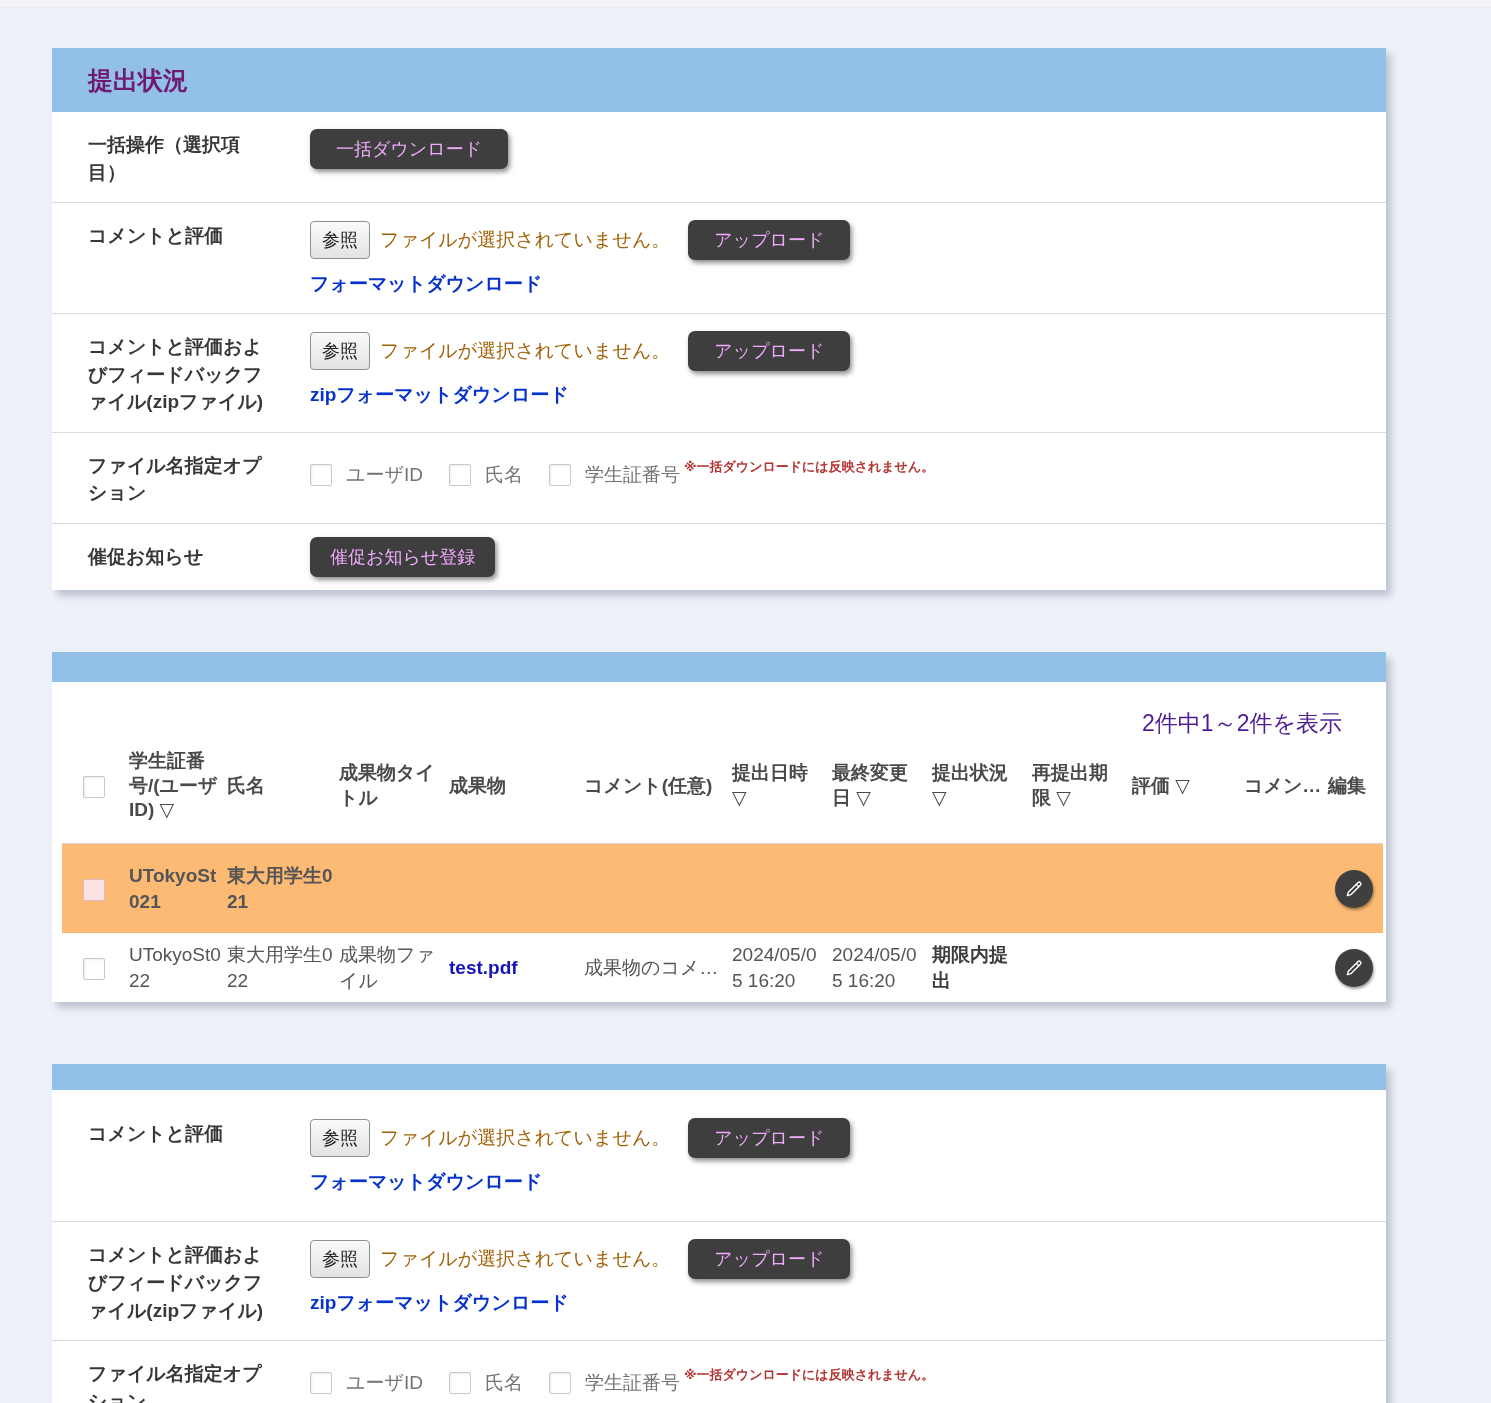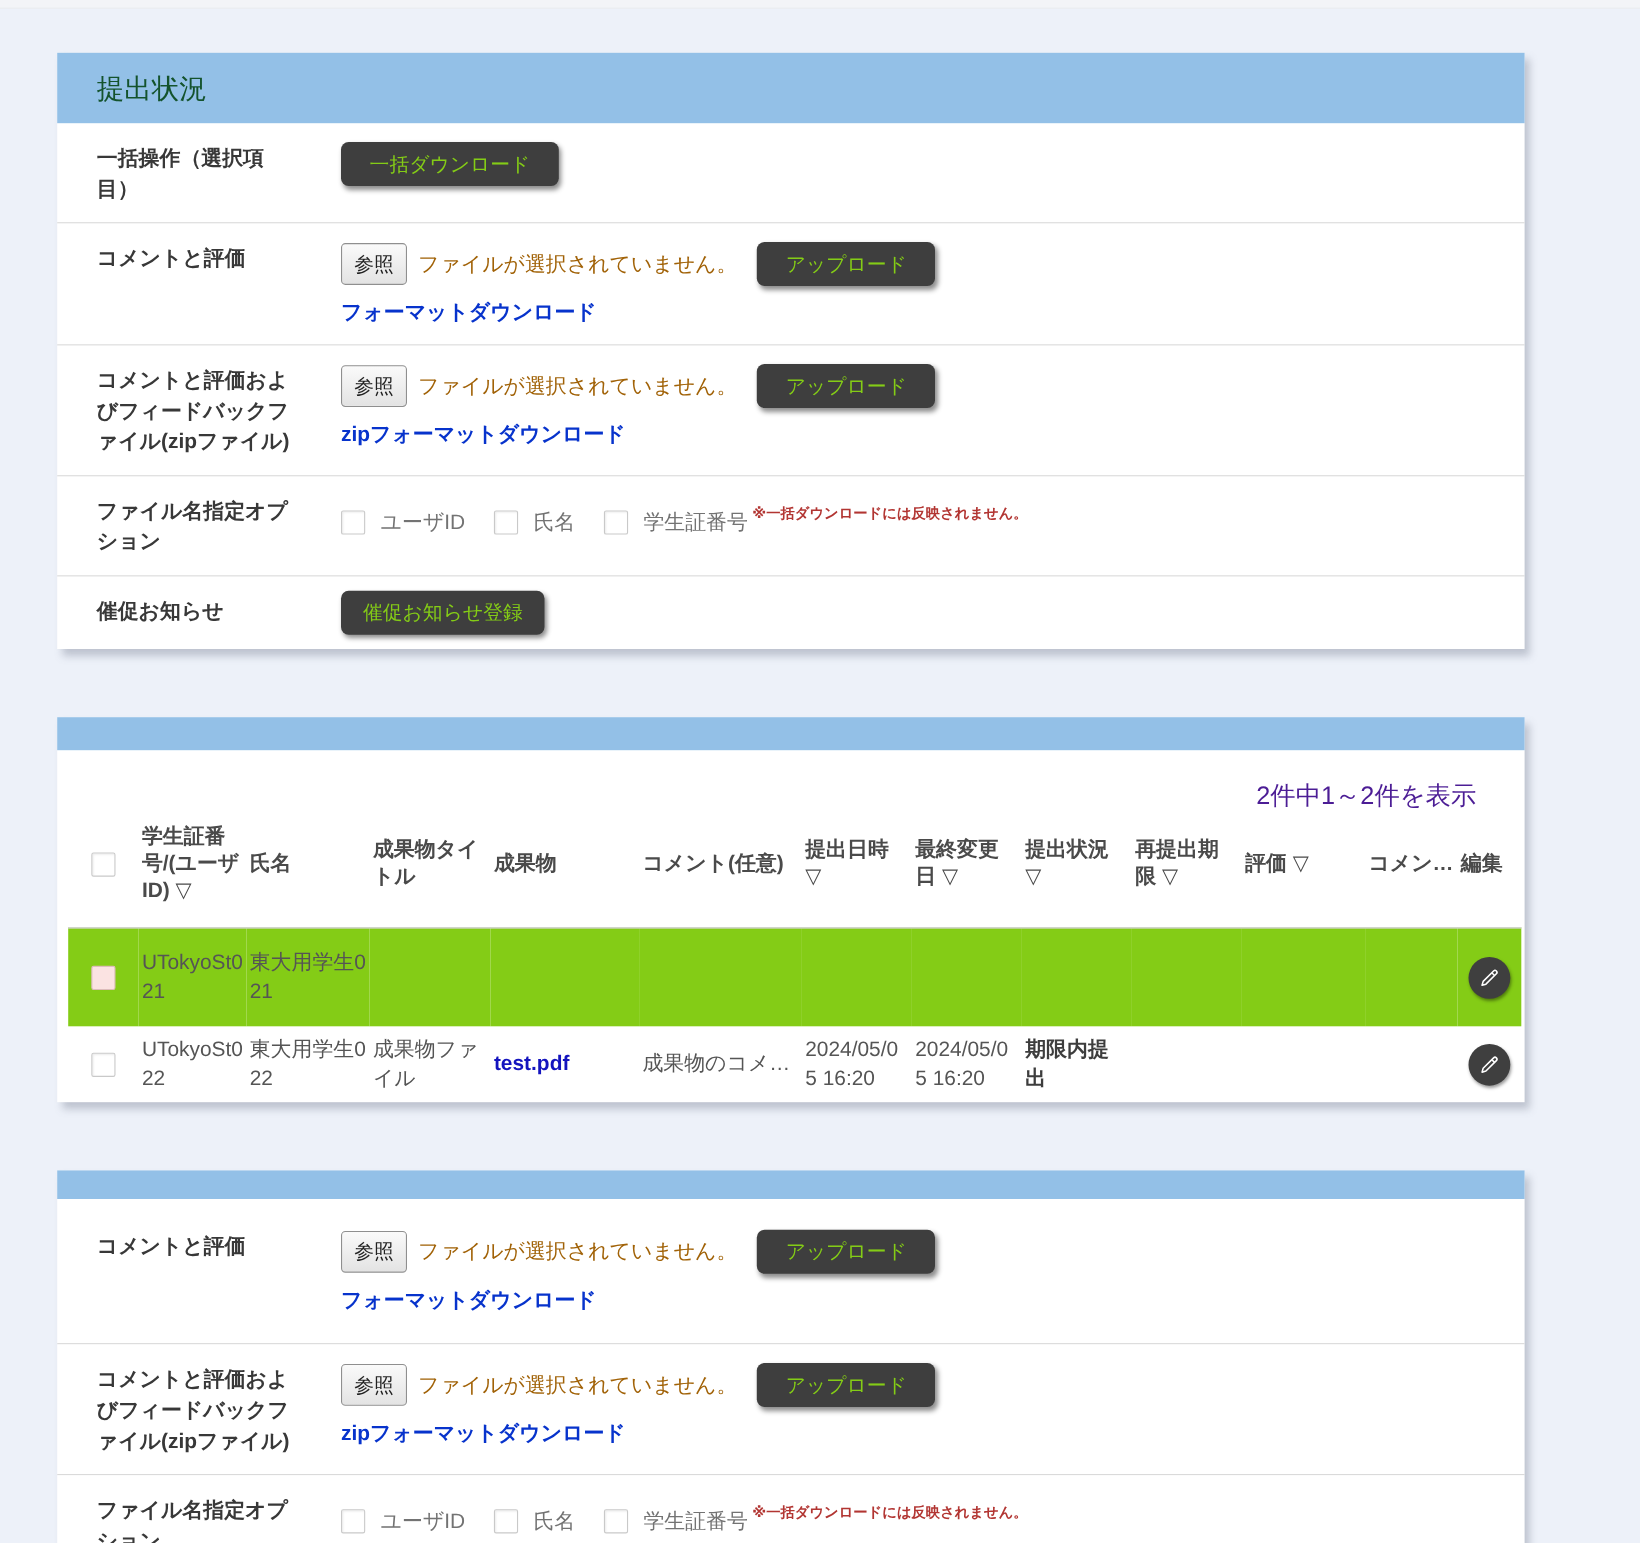--- a/index.html
+++ b/index.html
@@ -21,22 +21,22 @@
   }
   .panel + .panel { margin-top:62px; }
 
   .panel-header {
     background:#93c0e7;
     height:64px;
     display:flex;
     align-items:center;
     padding-left:36px;
     font-size:25px;
-    font-weight:400;
-    color:#14532d;
+    font-weight:700;
+    color:#701a75;
   }
   .bar { height:30px; background:#93c0e7; }
   .bar-thin { height:26px; background:#93c0e7; }
 
   
   .form-row {
     display:flex;
     align-items:flex-start;
     padding:17px 0 16px;
     border-top:1px solid #dadada;
@@ -50,21 +50,21 @@
     font-size:19px;
     color:#383838;
     line-height:1.45;
   }
   .form-label .wrapbox { display:block; width:176px; }
   .form-control { flex:1; padding-top:0; }
 
   .btn-dark {
     display:inline-block;
     background:#3e3e3e;
-    color:#84cc16;
+    color:#f0abfc;
     font-family:inherit;
     font-size:18px;
     line-height:1;
     padding:11px 26px;
     border:none;
     border-radius:7px;
     box-shadow:2px 3px 5px rgba(0,0,0,0.45);
     cursor:pointer;
   }
   .btn-browse {
@@ -138,21 +138,21 @@
   }
   th.sortable { cursor:pointer; }
   td {
     font-size:19px;
     color:#555;
     vertical-align:middle;
     padding:9px 3px;
     line-height:1.35;
     word-break:break-all;
   }
-  tr.row-alert td { background:#84cc16; padding:19px 3px; }
+  tr.row-alert td { background:#fdba74; padding:19px 3px;font-weight:bold; }
   tr.row-alert .cb { background:#fbe3e2; border-color:#ddbcbb; box-shadow:none; }
   td.cell-status { font-weight:bold; color:#3d3d3d; }
   td.cell-ellipsis, th.th-ellipsis { white-space:nowrap; overflow:hidden; text-overflow:ellipsis; word-break:normal; }
   .artifact-link { color:#1414be; font-weight:bold; text-decoration:none; cursor:pointer; }
   .col-cb, .edit-cell { text-align:center; }
   .edit-btn {
     display:inline-flex;
     width:38px; height:38px;
     border-radius:50%;
     background:#3f3f3f;

